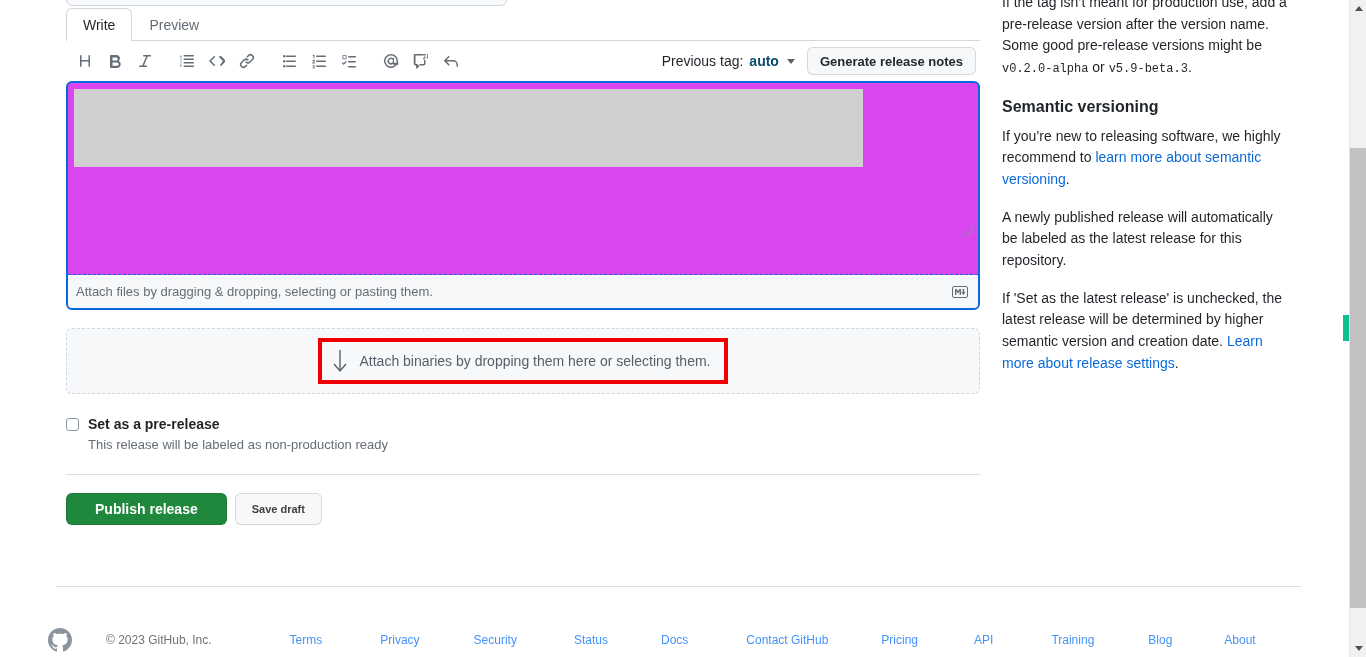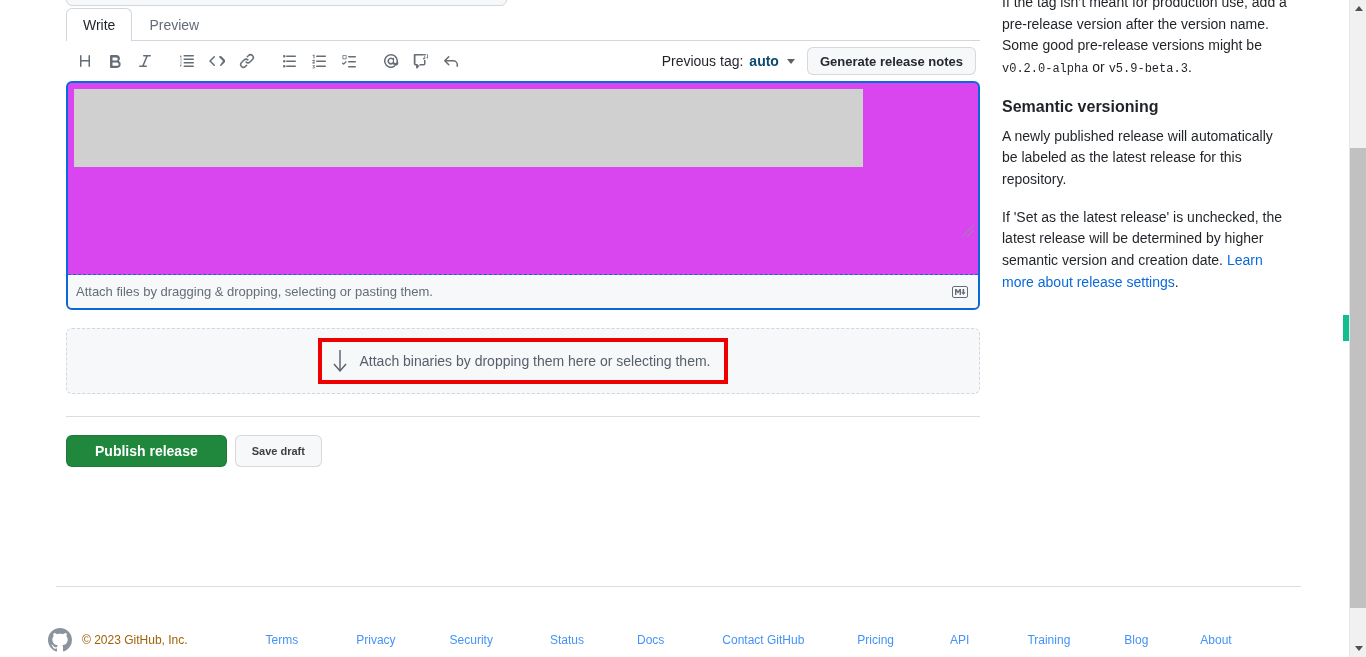--- a/index.html
+++ b/index.html
@@ -195,21 +195,21 @@
     position: absolute; left: 56px; top: 586px; width: 1245px;
     border-top: 1px solid #d8dee4;
   }
   .footer {
     position: absolute; left: 48px; top: 628px; width: 1250px;
     display: flex; align-items: center;
     font-size: 12px; color: #656d76;
   }
   .gh-mark { color: #8b949e; margin-right: 10px; display:flex; }
   .gh-mark svg { display:block; fill: currentColor; }
-  .copyright { font-size: 12px; color: #a16207; white-space: nowrap; }
+  .copyright { font-size: 12px; color: #737373; white-space: nowrap; margin-left: 24px; }
   .footer-links { display: flex; align-items: center; margin-left: 78px; }
   .footer-links a {
     color: #4493f8; text-decoration: none; font-size: 12px; white-space: nowrap;
   }
   .fl-0 { margin-right: 58px; }
   .fl-1 { margin-right: 54px; }
   .fl-2 { margin-right: 57px; }
   .fl-3 { margin-right: 53px; }
   .fl-4 { margin-right: 58px; }
   .fl-5 { margin-right: 53px; }
@@ -350,39 +350,45 @@
           <span class="dz-arrow">
             <svg width="20" height="26" viewBox="0 0 20 26">
               <line x1="10" y1="2" x2="10" y2="22" stroke-width="1.4"></line>
               <polyline points="4,16 10,23 16,16" stroke-width="1.4"></polyline>
             </svg>
           </span>
           <span class="dz-text">Attach binaries by dropping them here or selecting them.</span>
         </div>
       </div>
 
+      <div class="prerelease">
+        <span class="cbox"></span>
+        <div class="prerelease-label">Set as a pre-release</div>
+        <div class="prerelease-sub">This release will be labeled as non-production ready</div>
+      </div>
 
       <div class="divider"></div>
 
       <div class="actions">
         <div class="btn-primary">
           <span>Publish release</span>
         </div>
         <div class="btn-default">
           <span>Save draft</span>
         </div>
       </div>
 
     </div>
 
     <div class="sidebar">
       <p><span>If the tag isn’t meant for production use, add a pre-release version after the version name. Some good pre-release versions might be </span><code class="mono">v0.2.0-alpha</code><span> or </span><code class="mono">v5.9-beta.3</code><span>.</span></p>
 
       <h3>Semantic versioning</h3>
 
+      <p><span>If you’re new to releasing software, we highly recommend to </span><a href="#">learn more about semantic versioning</a><span>.</span></p>
 
       <p>A newly published release will automatically be labeled as the latest release for this repository.</p>
 
       <p><span>If 'Set as the latest release' is unchecked, the latest release will be determined by higher semantic version and creation date. </span><a href="#">Learn more about release settings</a><span>.</span></p>
     </div>
 
     <div class="footer-rule"></div>
     <div class="footer">
       <span class="gh-mark">
         <svg width="24" height="24" viewBox="0 0 16 16">

